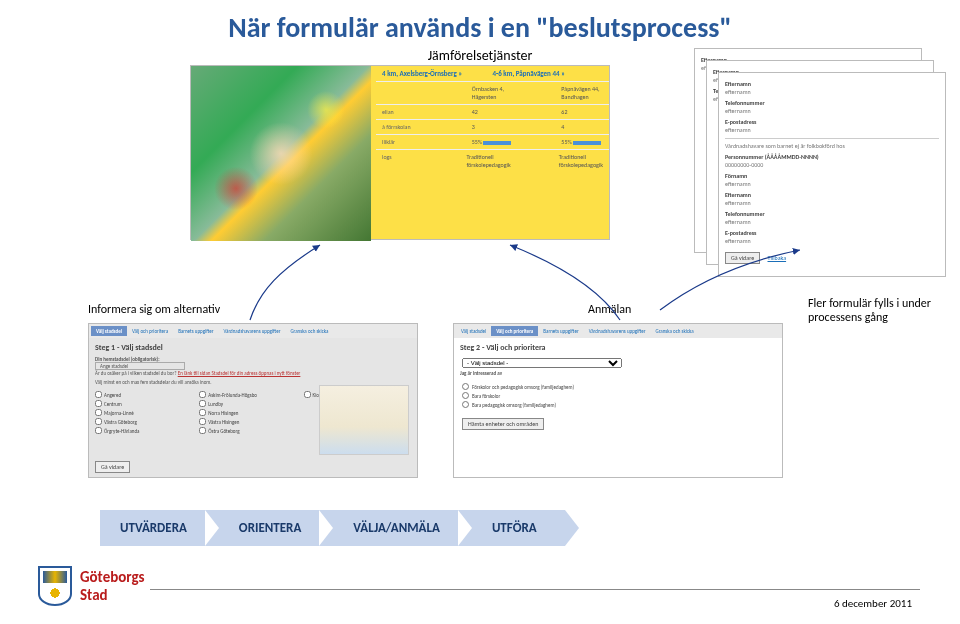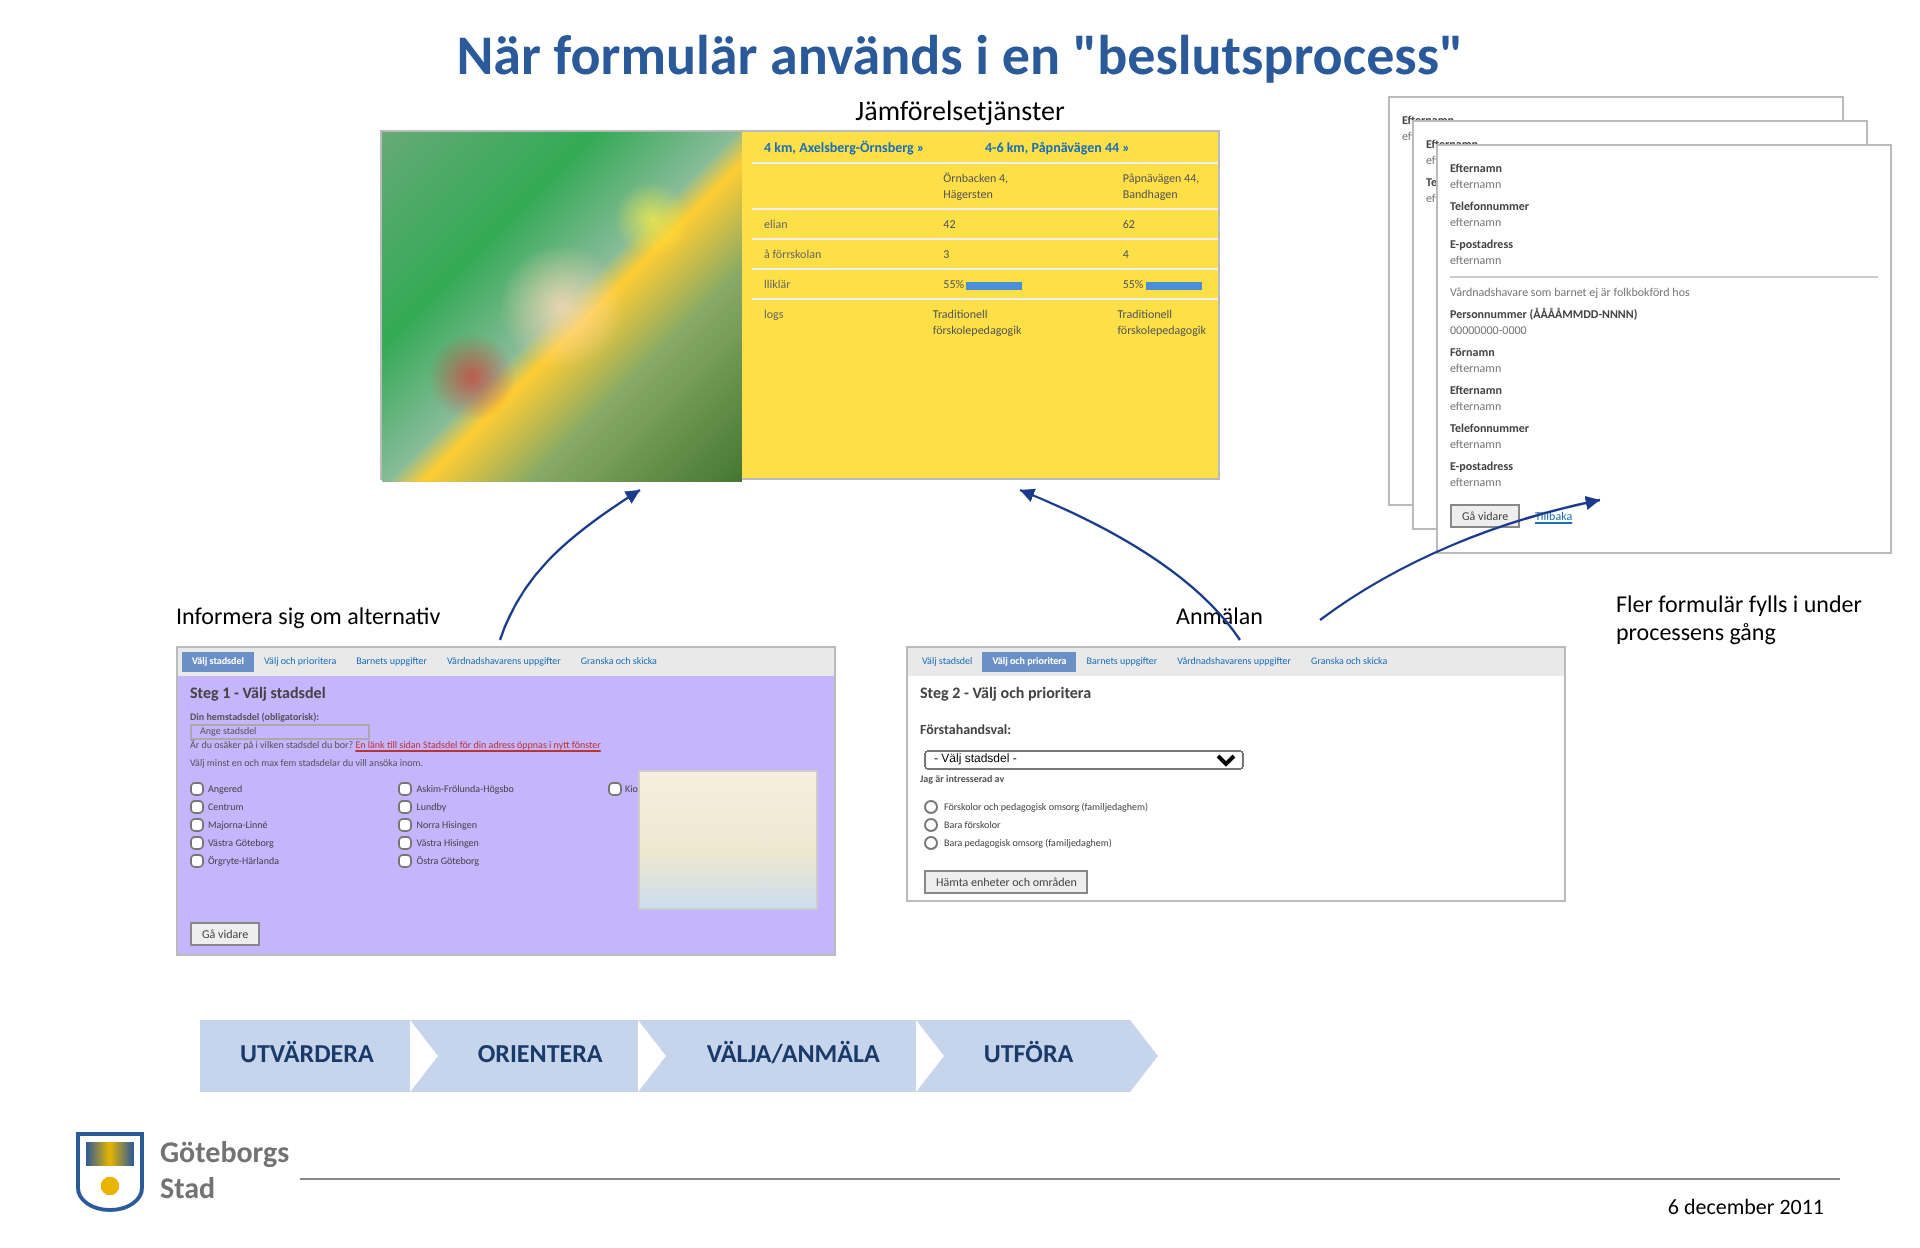--- a/index.html
+++ b/index.html
@@ -25,35 +25,35 @@
   .formcard { position: absolute; width: 228px; height: 205px; background: #fff; border: 1px solid #bbb; padding: 4px 6px; font-size: 6px; color: #444; }
   .fc1 { left: 0; top: 0; }
   .fc2 { left: 12px; top: 12px; }
   .fc3 { left: 24px; top: 24px; }
   .ffield { margin: 3px 0; }
   .ffield b { font-weight: bold; display:block; font-size:6px; }
   .ffield .val { color:#777; }
   .fbtn { display:inline-block; border:1px solid #888; background:#eee; padding:1px 5px; font-size:6px; margin-top:4px; }
 
   
-  .step1 { position: absolute; left: 88px; top: 323px; width: 330px; height: 155px; border:1px solid #bbb; background:#c4b5fd; font-size:6px; color:#444; }
+  .step1 { position: absolute; left: 88px; top: 323px; width: 330px; height: 155px; border:1px solid #bbb; background:#e5e5e5; font-size:6px; color:#444; }
   .tabbar { background:#e9e9e9; padding:2px; display:flex; }
   .tab { padding:2px 5px; color:#1a6eb8; font-size:5px; }
   .tab.act { background:#6b90c7; color:#fff; font-weight:bold; }
   .steptitle { font-weight:bold; padding:4px 6px; font-size:8px; }
   .note { padding:0 6px 3px 6px; font-size:5px; color:#555; }
   .note a { color:#b33; text-decoration:underline; }
   .checks { padding:2px 6px; font-size:5px; display:flex; flex-wrap:wrap; }
   .checks label { width: 33%; margin:1px 0; display:flex; align-items:center; gap:2px; }
   .checks input { width:7px; height:7px; }
   .mapthumb { position:absolute; right:8px; bottom:22px; width:90px; height:70px; background: linear-gradient(180deg,#f5efe0 0%, #eee7d0 60%, #cde 100%); border:1px solid #ccc; }
   .okrow { position:absolute; bottom:4px; left:6px; }
 
   
-  .step2 { position: absolute; left: 453px; top: 323px; width: 330px; height: 128px; border:1px solid #bbb; background:#fff; font-size:6px; color:#444; }
+  .step2 { position: absolute; left: 453px; top: 323px; width: 330px; height: 155px; border:1px solid #bbb; background:#fff; font-size:6px; color:#444; }
   .section2 { font-weight:bold; font-size:7px; padding:4px 6px; }
   .opts { padding:2px 8px; }
   .opts label { display:flex; gap:3px; align-items:center; font-size:5px; margin:2px 0; }
   .opts input { width:7px; height:7px; }
   .selrow { padding:2px 8px; }
   .selrow select { width:160px; font-size:6px; }
 
   
   svg.arrows { position:absolute; left:0; top:0; width:960px; height:624px; pointer-events:none; }
 
@@ -63,21 +63,21 @@
   .chev::before { content:""; position:absolute; left:0; top:0; border-top:18px solid transparent; border-bottom:18px solid transparent; border-left:14px solid #fff; }
   .chev::after { content:""; position:absolute; right:-14px; top:0; border-top:18px solid transparent; border-bottom:18px solid transparent; border-left:14px solid #c7d5ec; }
   .chev:first-child::before { display:none; }
   .chev:first-child { padding-left:20px; }
 
   
   .logo { position:absolute; left:38px; bottom:18px; display:flex; align-items:center; gap:8px; }
   .crest { width:34px; height:40px; background:#fff; border:2px solid #2a5a9a; border-radius:0 0 50% 50% / 0 0 30% 30%; position:relative; overflow:hidden; }
   .crest::before { content:""; position:absolute; left:3px; top:3px; right:3px; height:12px; background:linear-gradient(90deg,#2a5a9a 0%, #e8b400 50%, #2a5a9a 100%); }
   .crest::after { content:""; position:absolute; left:6px; top:18px; width:18px; height:14px; background:radial-gradient(circle,#e8b400 40%, transparent 41%); }
-  .logotxt { font-size:14px; font-weight:bold; color:#737373; }
+  .logotxt { font-size:14px; font-weight:bold; color:#b91c1c; }
   .hr { position:absolute; left:150px; right:40px; bottom:34px; border-top:1px solid #888; }
   .date { position:absolute; right:48px; bottom:14px; font-size:11px; color:#000; }
 
   
   .lab-boka { left: 200px; top: 65px; }
   .lab-alt  { left: 88px;  top: 302px; }
   .lab-anm  { left: 588px; top: 302px; text-align: right; }
   .lab-fler { left: 808px; top: 296px; font-size:12px; line-height:1.2; }
 </style>
 </head>
@@ -230,21 +230,20 @@
 
 <div class="step2">
   <div class="tabbar">
     <span class="tab">Välj stadsdel</span>
     <span class="tab act">Välj och prioritera</span>
     <span class="tab">Barnets uppgifter</span>
     <span class="tab">Vårdnadshavarens uppgifter</span>
     <span class="tab">Granska och skicka</span>
   </div>
   <div class="steptitle">Steg 2 - Välj och prioritera</div>
-  <div class="section2">Förstahandsval:</div>
   <div class="selrow"><select><option>- Välj stadsdel -</option></select></div>
   <div class="note" style="font-weight:bold">Jag är intresserad av</div>
   <div class="opts">
     <label>
         <input type="radio" style="">
         <span>Förskolor och pedagogisk omsorg (familjedaghem)</span>
       </label>
     <label>
         <input type="radio" style="">
         <span>Bara förskolor</span>

